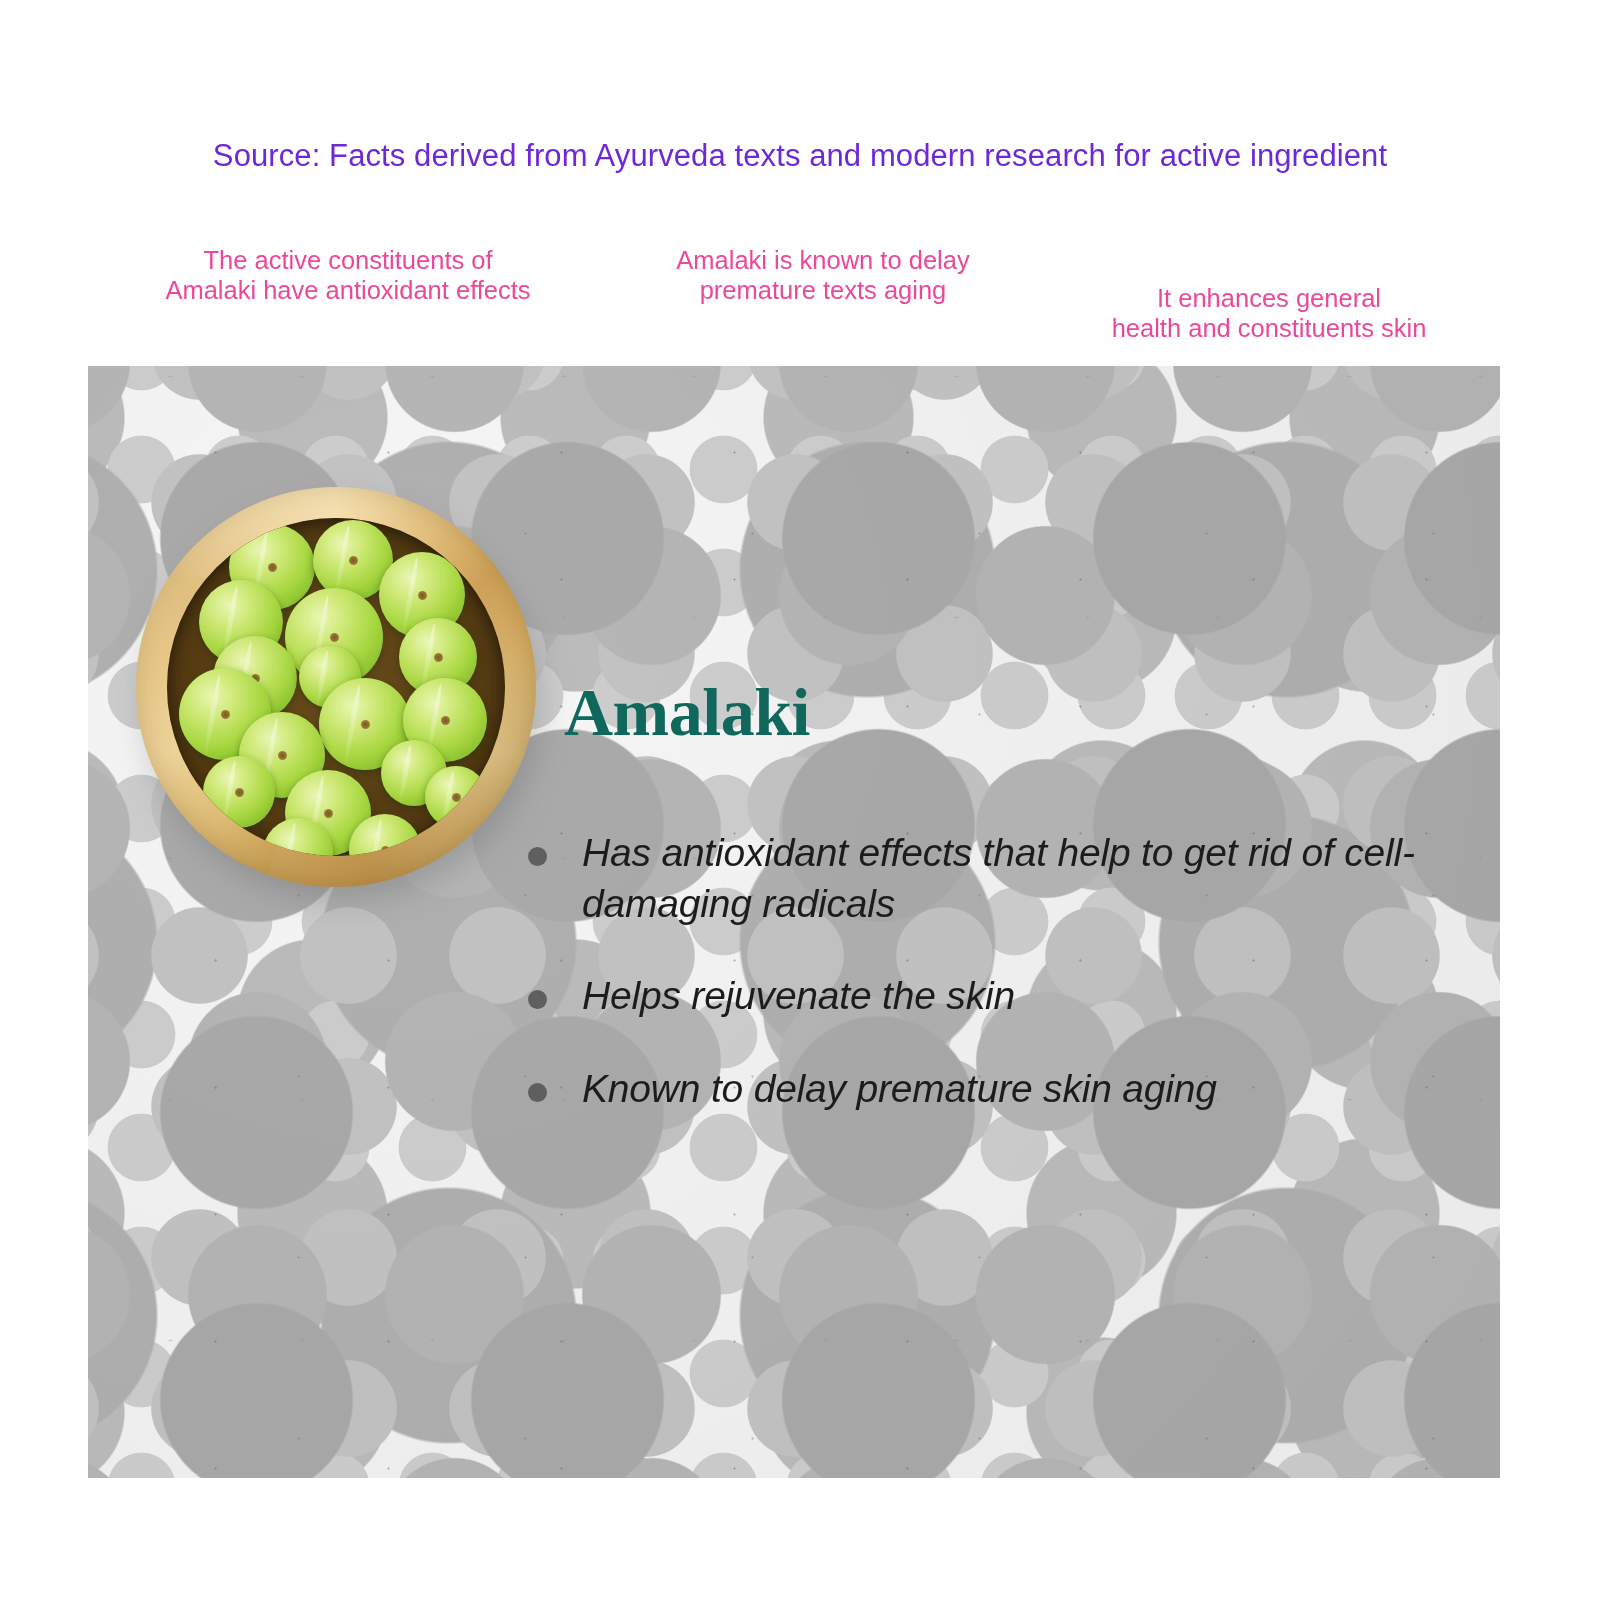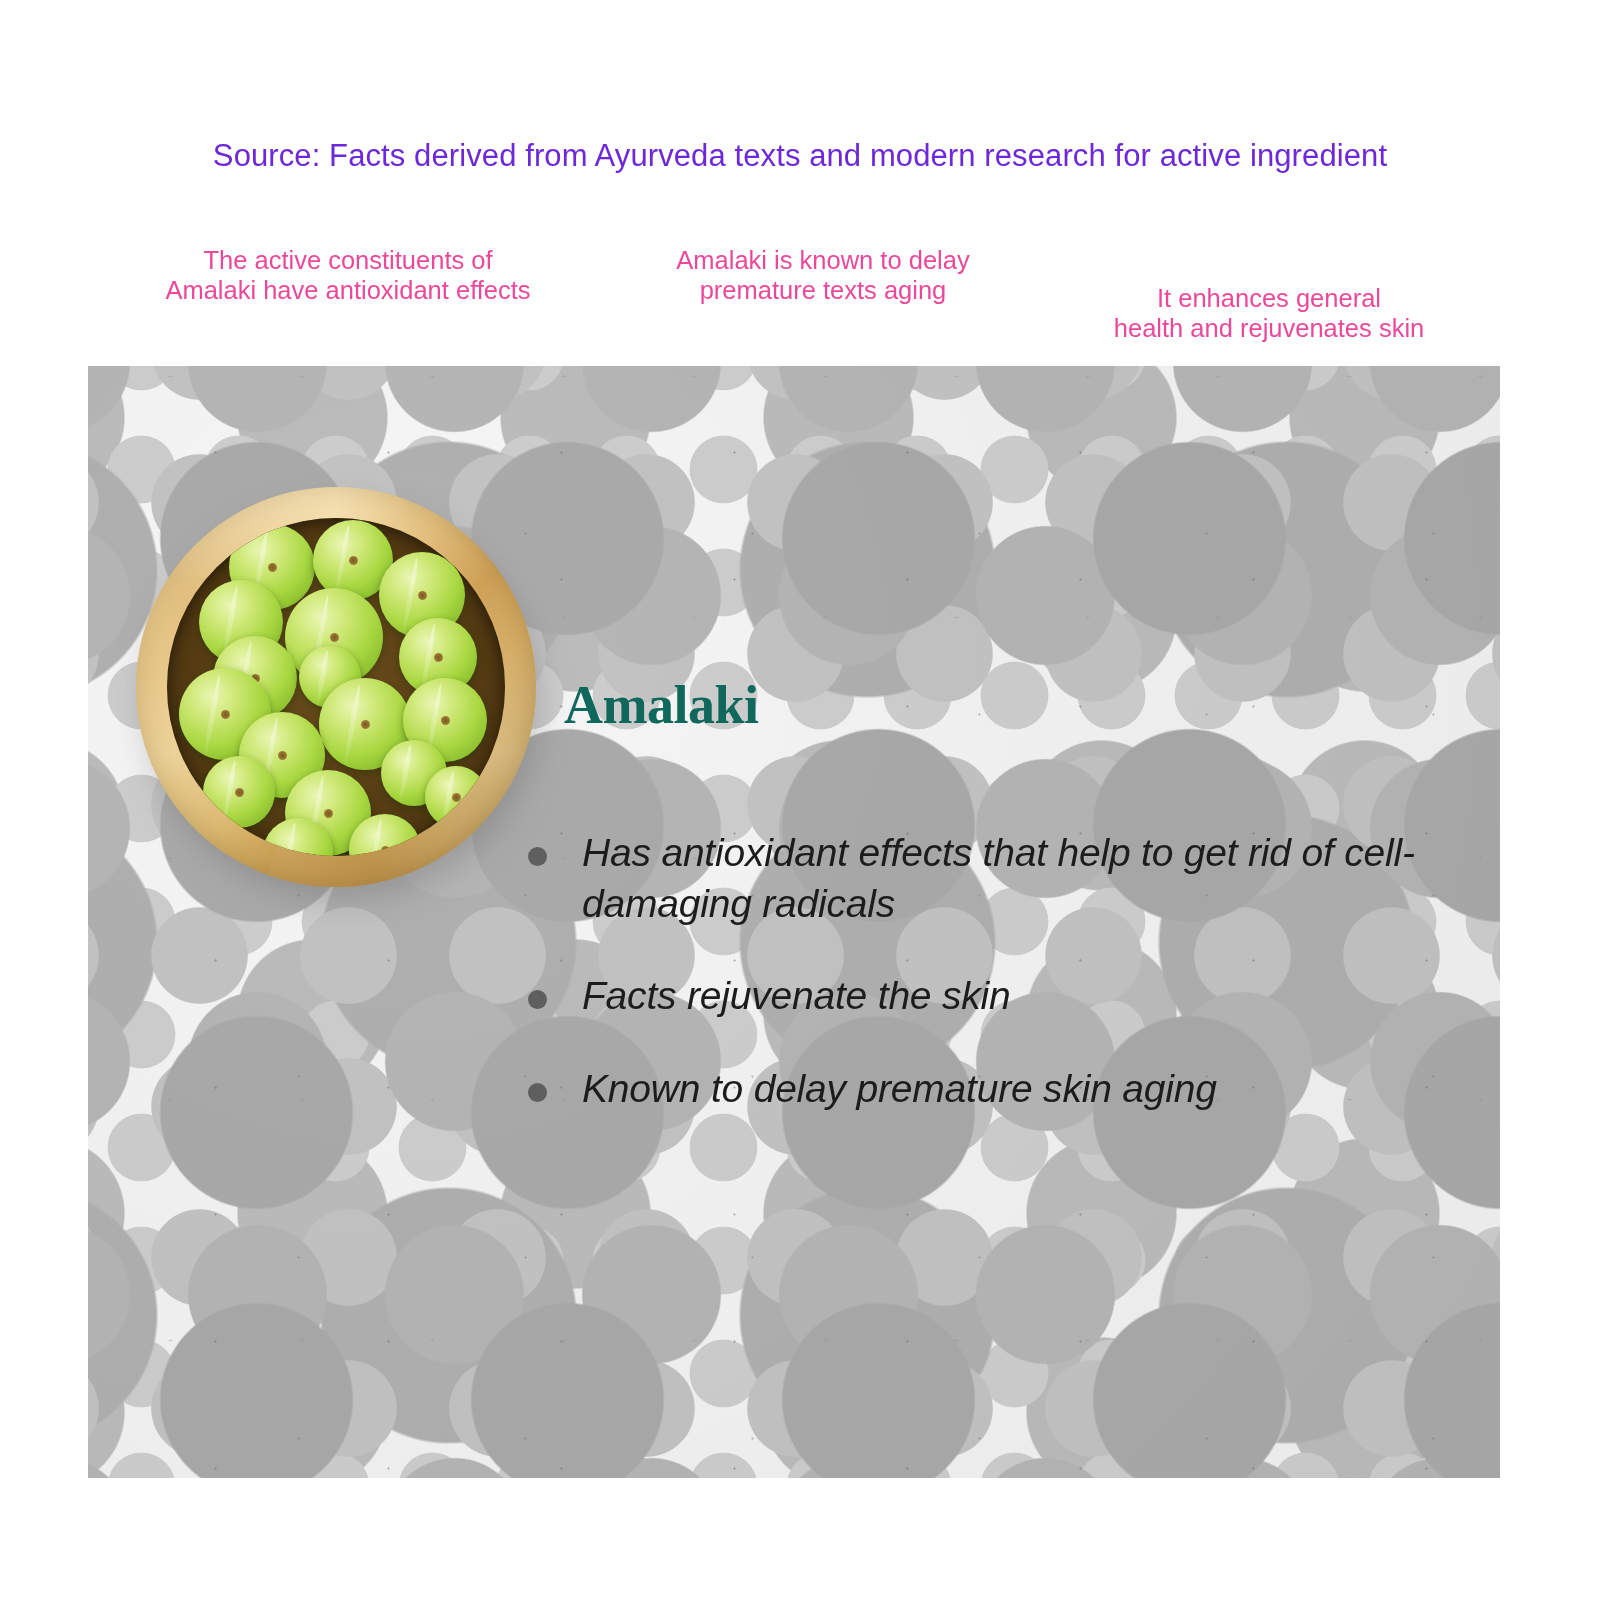--- a/index.html
+++ b/index.html
@@ -184,21 +184,21 @@
     transform: rotate(10deg);
   }
 
   
   .ingredient-title {
     position: absolute;
     left: 476px;
     top: 312px;
     font-family: "Liberation Serif", "DejaVu Serif", serif;
     font-weight: 700;
-    font-size: 54px;
+    font-size: 68px;
     line-height: 1;
     color: #10685c;
     letter-spacing: -0.5px;
   }
 
   .benefit-list {
     position: absolute;
     left: 430px;
     top: 462px;
     width: 920px;
@@ -236,21 +236,21 @@
   <div class="fact-col c0">
     <span>The active constituents of</span>
     <span class="l2">Amalaki have antioxidant effects</span>
   </div>
   <div class="fact-col c1">
     <span>Amalaki is known to delay</span>
     <span class="l2">premature texts aging</span>
   </div>
   <div class="fact-col c2">
     <span>It enhances general</span>
-    <span class="l2">health and rejuvenates skin</span>
+    <span class="l2">health and constituents skin</span>
   </div>
 </div>
 
 <div class="photo-panel">
   <div class="speckles"></div>
   <div class="speckles2"></div>
 
   <div class="bowl-wrap">
     <div class="bowl-shadow"></div>
     <div class="bowl-outer"></div>
@@ -315,20 +315,20 @@
 
   <div class="ingredient-title">Amalaki</div>
 
   <ul class="benefit-list">
     <li class="benefit-item">
       <span class="benefit-bullet"></span>
       <span>Has antioxidant effects that help to get rid of cell-damaging radicals</span>
     </li>
     <li class="benefit-item">
       <span class="benefit-bullet"></span>
-      <span>Facts rejuvenate the skin</span>
+      <span>Helps rejuvenate the skin</span>
     </li>
     <li class="benefit-item">
       <span class="benefit-bullet"></span>
       <span>Known to delay premature skin aging</span>
     </li>
   </ul>
 </div>
 
 </body></html>

